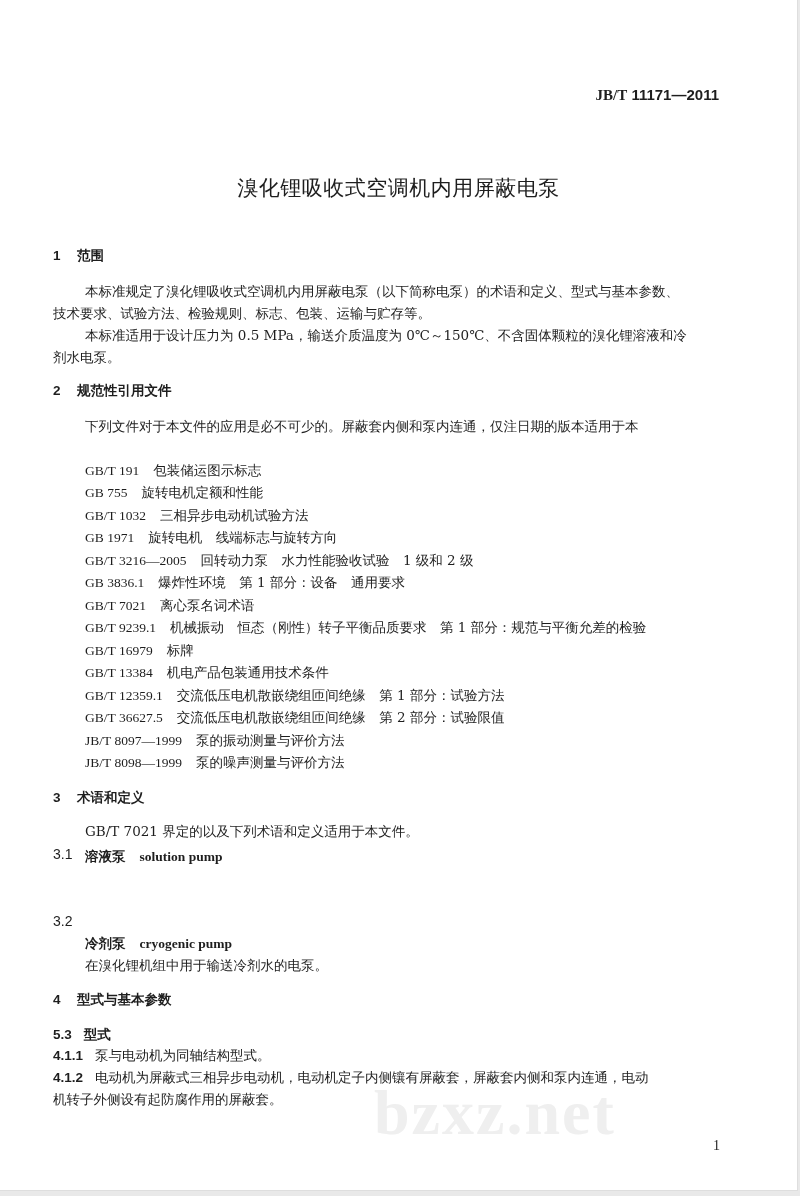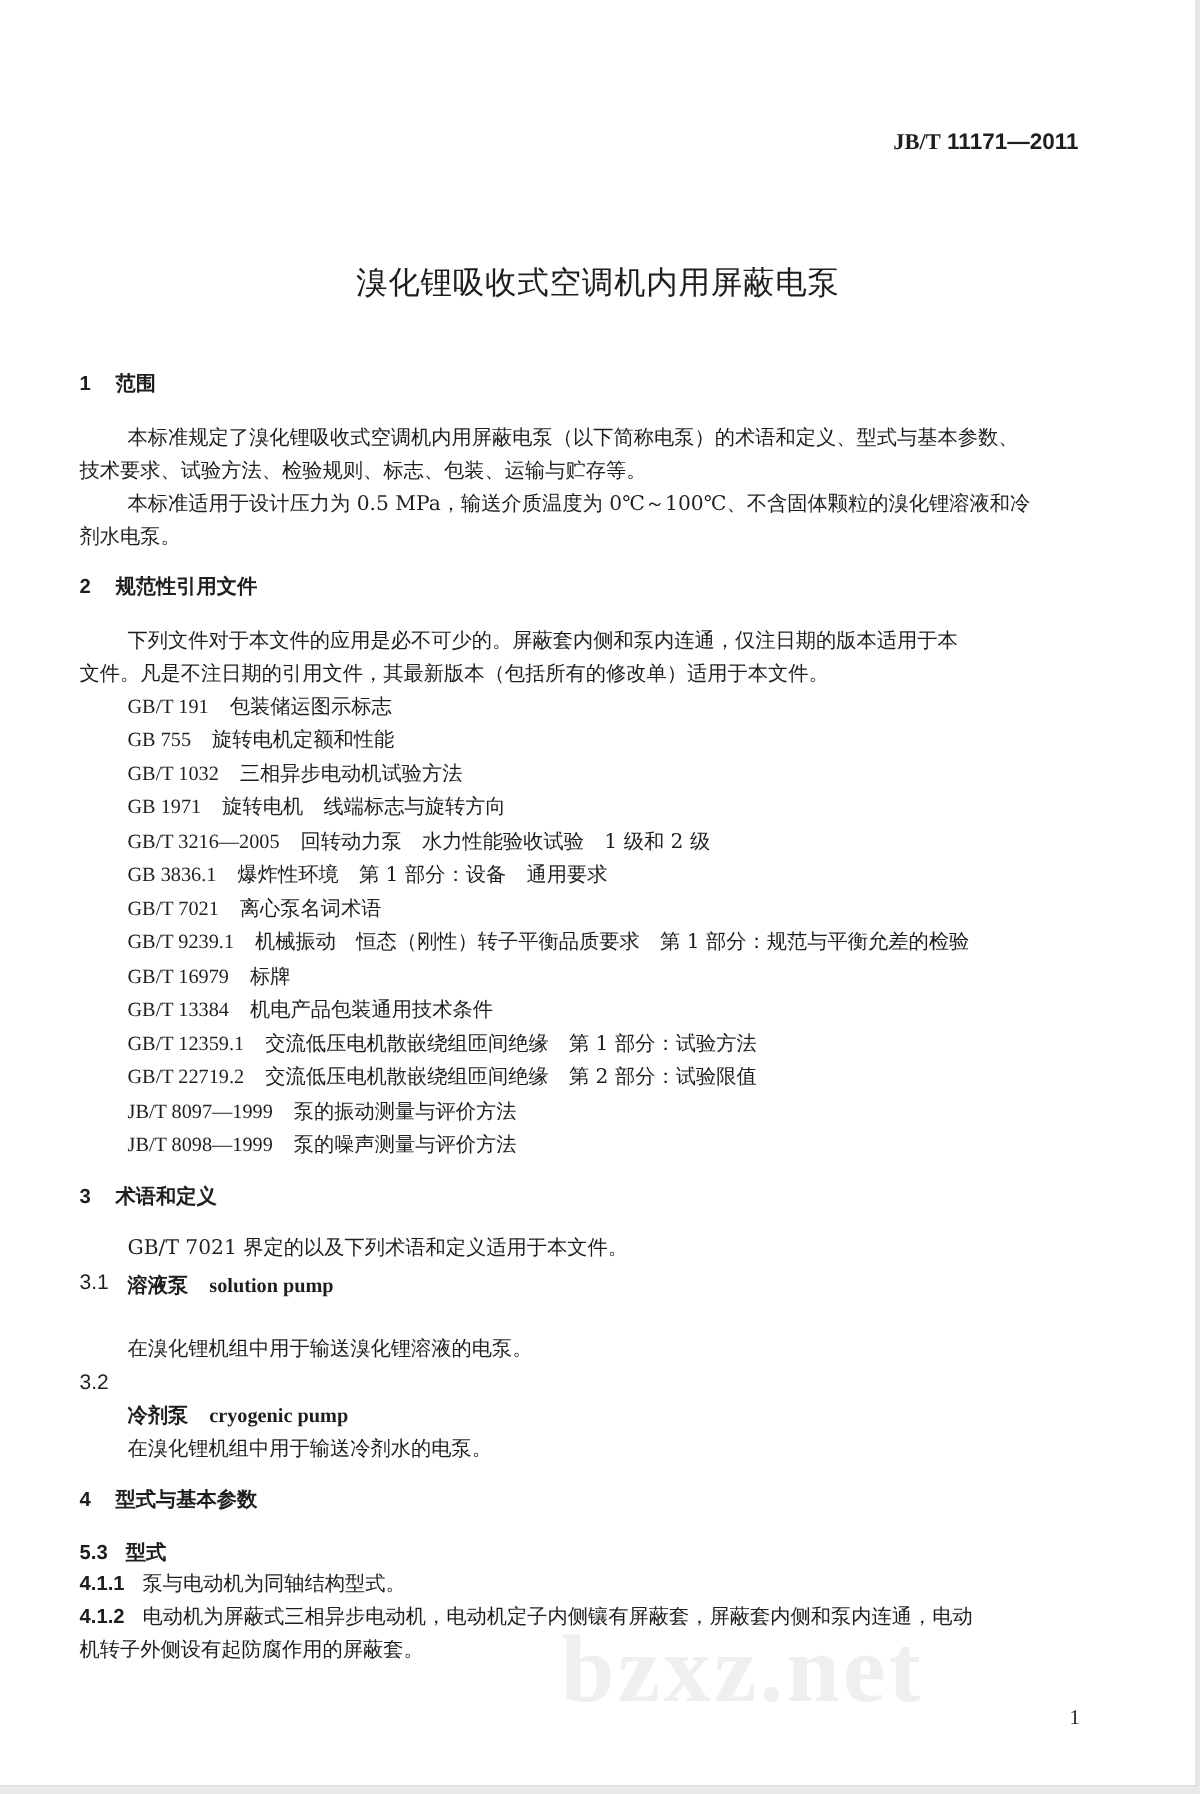--- a/index.html
+++ b/index.html
@@ -43,54 +43,52 @@
       <span>11171—2011</span>
     </div>
 
     <div class="abs title">溴化锂吸收式空调机内用屏蔽电泵</div>
 
     <div class="abs h1" style="top:247px">
       <span class="num">1</span><span>范围</span>
     </div>
     <div class="abs p ind" style="top:283px">本标准规定了溴化锂吸收式空调机内用屏蔽电泵（以下简称电泵）的术语和定义、型式与基本参数、</div>
     <div class="abs p flush" style="top:305px">技术要求、试验方法、检验规则、标志、包装、运输与贮存等。</div>
-    <div class="abs p ind" style="top:327px">本标准适用于设计压力为 0.5 MPa，输送介质温度为 0℃～100℃、不含固体颗粒的溴化锂溶液和冷</div>
+    <div class="abs p ind" style="top:327px">本标准适用于设计压力为 0.5 MPa，输送介质温度为 0℃～150℃、不含固体颗粒的溴化锂溶液和冷</div>
     <div class="abs p flush" style="top:349px">剂水电泵。</div>
 
     <div class="abs h1" style="top:382px">
       <span class="num">2</span><span>规范性引用文件</span>
     </div>
     <div class="abs p ind" style="top:418px">下列文件对于本文件的应用是必不可少的。屏蔽套内侧和泵内连通，仅注日期的版本适用于本</div>
-    <div class="abs p flush" style="top:440px">文件。凡是不注日期的引用文件，其最新版本（包括所有的修改单）适用于本文件。</div>
 
     <div class="abs ref" style="top:462px"><span class="code">GB/T 191</span><span>包装储运图示标志</span></div>
     <div class="abs ref" style="top:484px"><span class="code">GB 755</span><span>旋转电机定额和性能</span></div>
     <div class="abs ref" style="top:507px"><span class="code">GB/T 1032</span><span>三相异步电动机试验方法</span></div>
     <div class="abs ref" style="top:529px"><span class="code">GB 1971</span><span>旋转电机　线端标志与旋转方向</span></div>
     <div class="abs ref" style="top:552px"><span class="code">GB/T 3216—2005</span><span>回转动力泵　水力性能验收试验　1 级和 2 级</span></div>
     <div class="abs ref" style="top:574px"><span class="code">GB 3836.1</span><span>爆炸性环境　第 1 部分：设备　通用要求</span></div>
     <div class="abs ref" style="top:597px"><span class="code">GB/T 7021</span><span>离心泵名词术语</span></div>
     <div class="abs ref" style="top:619px"><span class="code">GB/T 9239.1</span><span>机械振动　恒态（刚性）转子平衡品质要求　第 1 部分：规范与平衡允差的检验</span></div>
     <div class="abs ref" style="top:642px"><span class="code">GB/T 16979</span><span>标牌</span></div>
     <div class="abs ref" style="top:664px"><span class="code">GB/T 13384</span><span>机电产品包装通用技术条件</span></div>
     <div class="abs ref" style="top:687px"><span class="code">GB/T 12359.1</span><span>交流低压电机散嵌绕组匝间绝缘　第 1 部分：试验方法</span></div>
-    <div class="abs ref" style="top:709px"><span class="code">GB/T 22719.2</span><span>交流低压电机散嵌绕组匝间绝缘　第 2 部分：试验限值</span></div>
+    <div class="abs ref" style="top:709px"><span class="code">GB/T 36627.5</span><span>交流低压电机散嵌绕组匝间绝缘　第 2 部分：试验限值</span></div>
     <div class="abs ref" style="top:732px"><span class="code">JB/T 8097—1999</span><span>泵的振动测量与评价方法</span></div>
     <div class="abs ref" style="top:754px"><span class="code">JB/T 8098—1999</span><span>泵的噪声测量与评价方法</span></div>
 
     <div class="abs h1" style="top:789px">
       <span class="num">3</span><span>术语和定义</span>
     </div>
     <div class="abs p ind" style="top:823px">GB/T 7021 界定的以及下列术语和定义适用于本文件。</div>
 
     <div class="abs clause" style="top:846px">3.1</div>
     <div class="abs term" style="top:848px">
       <span>溶液泵</span><span class="en">solution pump</span>
     </div>
-    <div class="abs p ind" style="top:890px">在溴化锂机组中用于输送溴化锂溶液的电泵。</div>
 
     <div class="abs clause" style="top:913px">3.2</div>
     <div class="abs term" style="top:935px">
       <span>冷剂泵</span><span class="en">cryogenic pump</span>
     </div>
     <div class="abs p ind" style="top:957px">在溴化锂机组中用于输送冷剂水的电泵。</div>
 
     <div class="abs h1" style="top:991px">
       <span class="num">4</span><span>型式与基本参数</span>
     </div>

